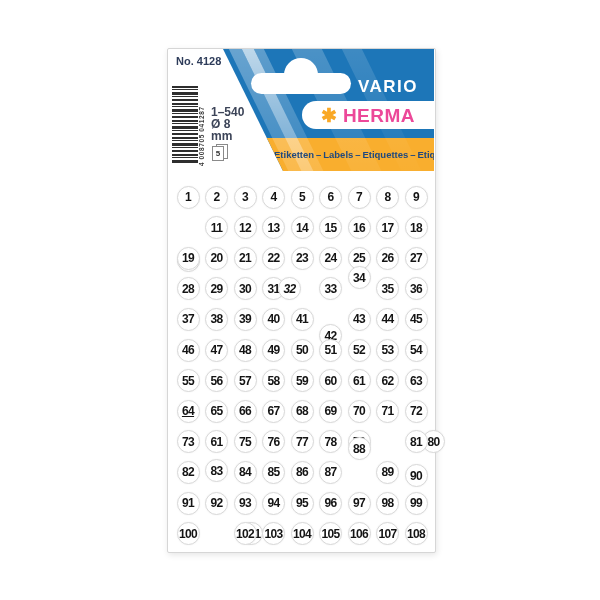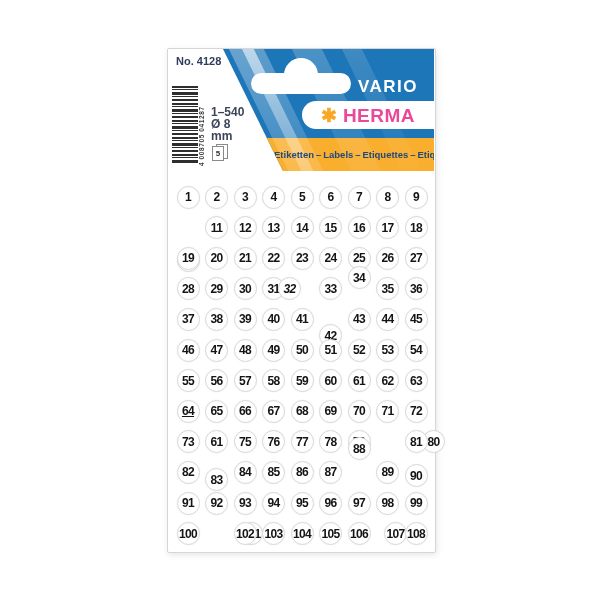--- a/index.html
+++ b/index.html
@@ -194,21 +194,21 @@
       <div class="num-circle" style="left: 8.5px; top: 381.3px;">73</div>
       <div class="num-circle" style="left: 37px; top: 381.3px;">61</div>
       <div class="num-circle" style="left: 65.5px; top: 381.3px;">75</div>
       <div class="num-circle" style="left: 94px; top: 381.3px;">76</div>
       <div class="num-circle" style="left: 122.5px; top: 381.3px;">77</div>
       <div class="num-circle" style="left: 151px; top: 381.3px;">78</div>
       <div class="num-circle" style="left: 179.5px; top: 381.3px;">79</div>
       <div class="num-circle" style="left: 208px; top: 381.3px; margin-left: 46px;">80</div>
       <div class="num-circle" style="left: 236.5px; top: 381.3px;">81</div>
       <div class="num-circle" style="left: 8.5px; top: 411.9px;">82</div>
-      <div class="num-circle" style="left: 37px; top: 419px; text-align: right;">83</div>
+      <div class="num-circle" style="left: 37px; top: 410px; text-align: right;">83</div>
       <div class="num-circle" style="left: 65.5px; top: 411.9px;">84</div>
       <div class="num-circle" style="left: 94px; top: 411.9px;">85</div>
       <div class="num-circle" style="left: 122.5px; top: 411.9px;">86</div>
       <div class="num-circle" style="left: 151px; top: 411.9px;">87</div>
       <div class="num-circle" style="left: 179.5px; top: 388px; text-align: right;">88</div>
       <div class="num-circle" style="left: 208px; top: 411.9px;">89</div>
       <div class="num-circle" style="left: 236.5px; top: 415px;">90</div>
       <div class="num-circle" style="left: 8.5px; top: 442.5px;">91</div>
       <div class="num-circle" style="left: 37px; top: 442.5px;">92</div>
       <div class="num-circle" style="left: 65.5px; top: 442.5px;">93</div>
@@ -218,17 +218,17 @@
       <div class="num-circle" style="left: 179.5px; top: 442.5px; text-align: right;">97</div>
       <div class="num-circle" style="left: 208px; top: 442.5px;">98</div>
       <div class="num-circle" style="left: 236.5px; top: 442.5px;">99</div>
       <div class="num-circle" style="left: 8.5px; top: 473.1px;">100</div>
       <div class="num-circle" style="left: 37px; top: 473.1px; margin-left: 35px;">101</div>
       <div class="num-circle" style="left: 65.5px; top: 473.1px;">102</div>
       <div class="num-circle" style="left: 94px; top: 473.1px;">103</div>
       <div class="num-circle" style="left: 122.5px; top: 473.1px;">104</div>
       <div class="num-circle" style="left: 151px; top: 473.1px;">105</div>
       <div class="num-circle" style="left: 179.5px; top: 473.1px;">106</div>
-      <div class="num-circle" style="left: 208px; top: 473.1px; margin-left: 8px;">107</div>
+      <div class="num-circle" style="left: 208px; top: 473.1px;">107</div>
       <div class="num-circle" style="left: 236.5px; top: 473.1px;">108</div>
     </div>
 
 </div>
 
 </body></html>

